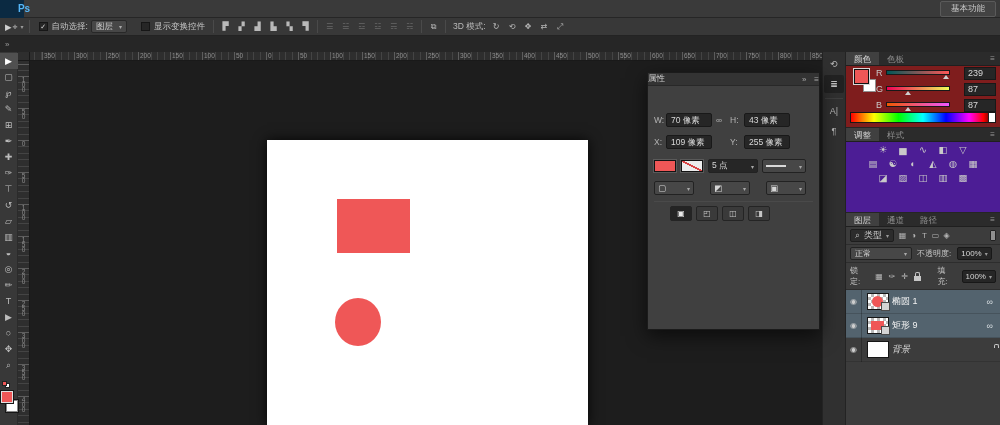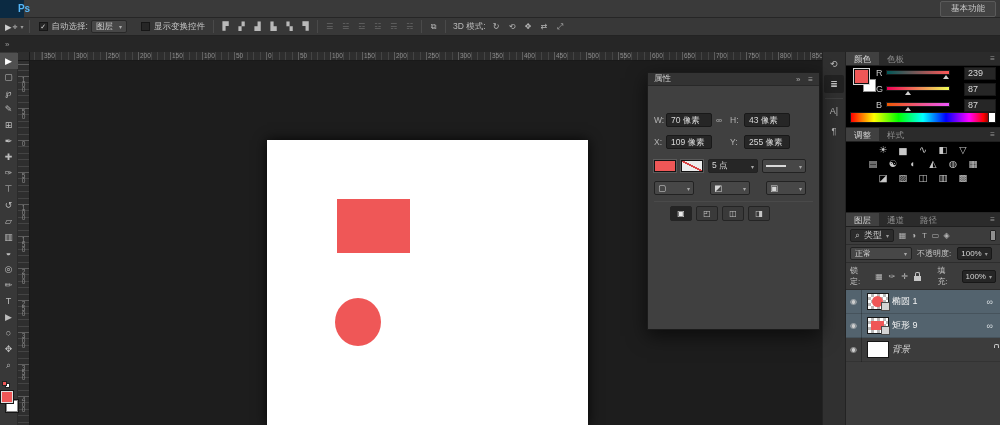--- a/index.html
+++ b/index.html
@@ -61,21 +61,21 @@
   .ruler-corner{position:absolute;left:18px;top:52px;width:12px;height:9px;background:#2e2e2e;border-right:1px solid #191919;border-bottom:1px solid #191919;z-index:3;}
 
   
   .canvas-area{position:absolute;left:30px;top:61px;width:792px;bottom:0;background:#1d1d1d;}
   .doc{position:absolute;left:237px;top:79px;width:321px;height:285px;background:#fff;box-shadow:0 0 12px rgba(0,0,0,.85);}
   .shape-rect{position:absolute;left:70px;top:59px;width:73px;height:54px;background:var(--accent);}
   .shape-ellipse{position:absolute;left:68px;top:158px;width:46px;height:48px;border-radius:50%;background:var(--accent);}
 
   
   .props-panel{position:absolute;left:647px;top:72px;width:173px;height:258px;background:#404040;border:1px solid #1b1b1b;box-shadow:0 6px 18px rgba(0,0,0,.6);z-index:6;font-size:8.5px;}
-  .pp-header{position:absolute;top:0;left:0;right:0;height:13px;background:#333;border-bottom:1px solid #282828;display:flex;align-items:center;padding:0 6px;color:#cfcfcf;}
+  .pp-header{position:absolute;top:0;left:0;right:0;height:13px;background:#333;border-bottom:1px solid #282828;display:flex;align-items:center;padding:0 0;color:#cfcfcf;}
   .pp-hicons{margin-left:auto;display:flex;gap:8px;color:#a8a8a8;font-size:8px;}
   .pp-type{position:absolute;top:14px;left:0;right:0;height:20px;display:flex;align-items:center;gap:8px;padding:0 8px;border-bottom:1px solid #363636;color:#d2d2d2;}
   .pp-shape-icon{width:13px;height:9px;border:1px solid #b5b5b5;border-radius:1px;}
   .pp-label{position:absolute;color:#b3b3b3;line-height:14px;}
   .pp-box{position:absolute;height:14px;background:#262626;border:1px solid #191919;border-radius:2px;line-height:12px;padding:0 4px;color:#d8d8d8;}
   .pp-link{position:absolute;color:#b5b5b5;line-height:14px;}
   .pp-fill-swatch{position:absolute;width:22px;height:12px;background:var(--accent);border:1px solid #131313;box-shadow:0 0 0 1px #5a5a5a;}
   .pp-stroke-swatch{position:absolute;width:22px;height:12px;border:1px solid #131313;box-shadow:0 0 0 1px #5a5a5a;
     background:linear-gradient(to top right,#ececec 44%,#d84444 46%,#d84444 54%,#ececec 56%);}
   .pp-drop{position:absolute;height:14px;background:#474747;border:1px solid #222;border-radius:2px;display:flex;align-items:center;justify-content:space-between;padding:0 3px;color:#d5d5d5;}
@@ -93,33 +93,33 @@
   .ds-btn.active{background:#222;color:#eee;}
   .ds-sep{width:18px;height:1px;background:#232323;border-bottom:1px solid #3e3e3e;margin:3px 0;}
 
   
   .right-dock{position:absolute;left:846px;top:52px;right:0;bottom:0;background:#3c3c3c;z-index:5;}
   .panel-tabs{height:14px;background:#2b2b2b;display:flex;align-items:stretch;border-bottom:1px solid #1f1f1f;}
   .ptab{padding:0 8px;line-height:14px;color:#8f8f8f;font-size:8.5px;}
   .ptab.active{background:#404040;color:#d8d8d8;}
   .panel-menu{margin-left:auto;color:#9a9a9a;font-size:8px;line-height:14px;padding-right:5px;}
 
-  .color-panel{position:relative;height:76px;background:#000000;border-bottom:1px solid #252525;}
+  .color-panel{position:relative;height:76px;background:#7f1d1d;border-bottom:1px solid #252525;}
   .fgbg{position:absolute;left:8px;top:17px;width:30px;height:30px;}
   .cp-fg{position:absolute;left:0;top:0;width:15px;height:15px;background:var(--accent);border:1px solid #101010;box-shadow:0 0 0 1px #d8d8d8;z-index:2;}
   .cp-bg{position:absolute;left:9px;top:10px;width:13px;height:13px;background:#fff;border:1px solid #909090;}
   .channel{position:absolute;left:30px;width:120px;height:13px;}
   .ch-label{position:absolute;left:0;top:1px;color:#c8c8c8;}
   .ch-bar{position:absolute;left:10px;top:3px;width:64px;height:5px;border:1px solid #181818;}
   .ch-tri{position:absolute;top:8px;width:0;height:0;border-left:3px solid transparent;border-right:3px solid transparent;border-bottom:4px solid #cfcfcf;}
   .ch-value{position:absolute;right:0;top:0;width:32px;height:13px;background:#262626;border:1px solid #181818;line-height:11px;padding:0 3px;color:#d8d8d8;}
   .spectrum{position:absolute;left:4px;right:4px;top:60px;height:11px;border:1px solid #181818;}
   .spectrum-white{position:absolute;right:0;top:0;width:7px;height:100%;background:#fff;border-left:1px solid #222;}
 
-  .adjust-panel{position:relative;height:85px;background:#000000;border-bottom:1px solid #252525;}
+  .adjust-panel{position:relative;height:85px;background:#4c1d95;border-bottom:1px solid #252525;}
   .adj-title{padding:4px 6px 2px;color:#cfcfcf;}
   .adj-row{display:flex;justify-content:center;gap:5px;margin-top:1px;}
   .adj-icon{width:15px;height:13px;display:flex;align-items:center;justify-content:center;color:#c9c9c9;font-size:9.5px;}
 
   .layers-panel{position:relative;height:212px;background:#3c3c3c;display:flex;flex-direction:column;}
   .lp-filter{display:flex;align-items:center;gap:3px;padding:2px 4px;border-bottom:1px solid #2d2d2d;}
   .lp-kind{background:#2c2c2c;border:1px solid #1d1d1d;border-radius:2px;height:13px;display:flex;align-items:center;gap:4px;padding:0 4px;color:#c9c9c9;}
   .lp-kind .dd{font-size:6px;color:#999;}
   .lp-ficon{width:11px;height:12px;display:flex;align-items:center;justify-content:center;color:#b5b5b5;font-size:8px;}
   .lp-switch{margin-left:auto;width:6px;height:11px;background:#8f8f8f;border:1px solid #222;border-radius:1px;}

